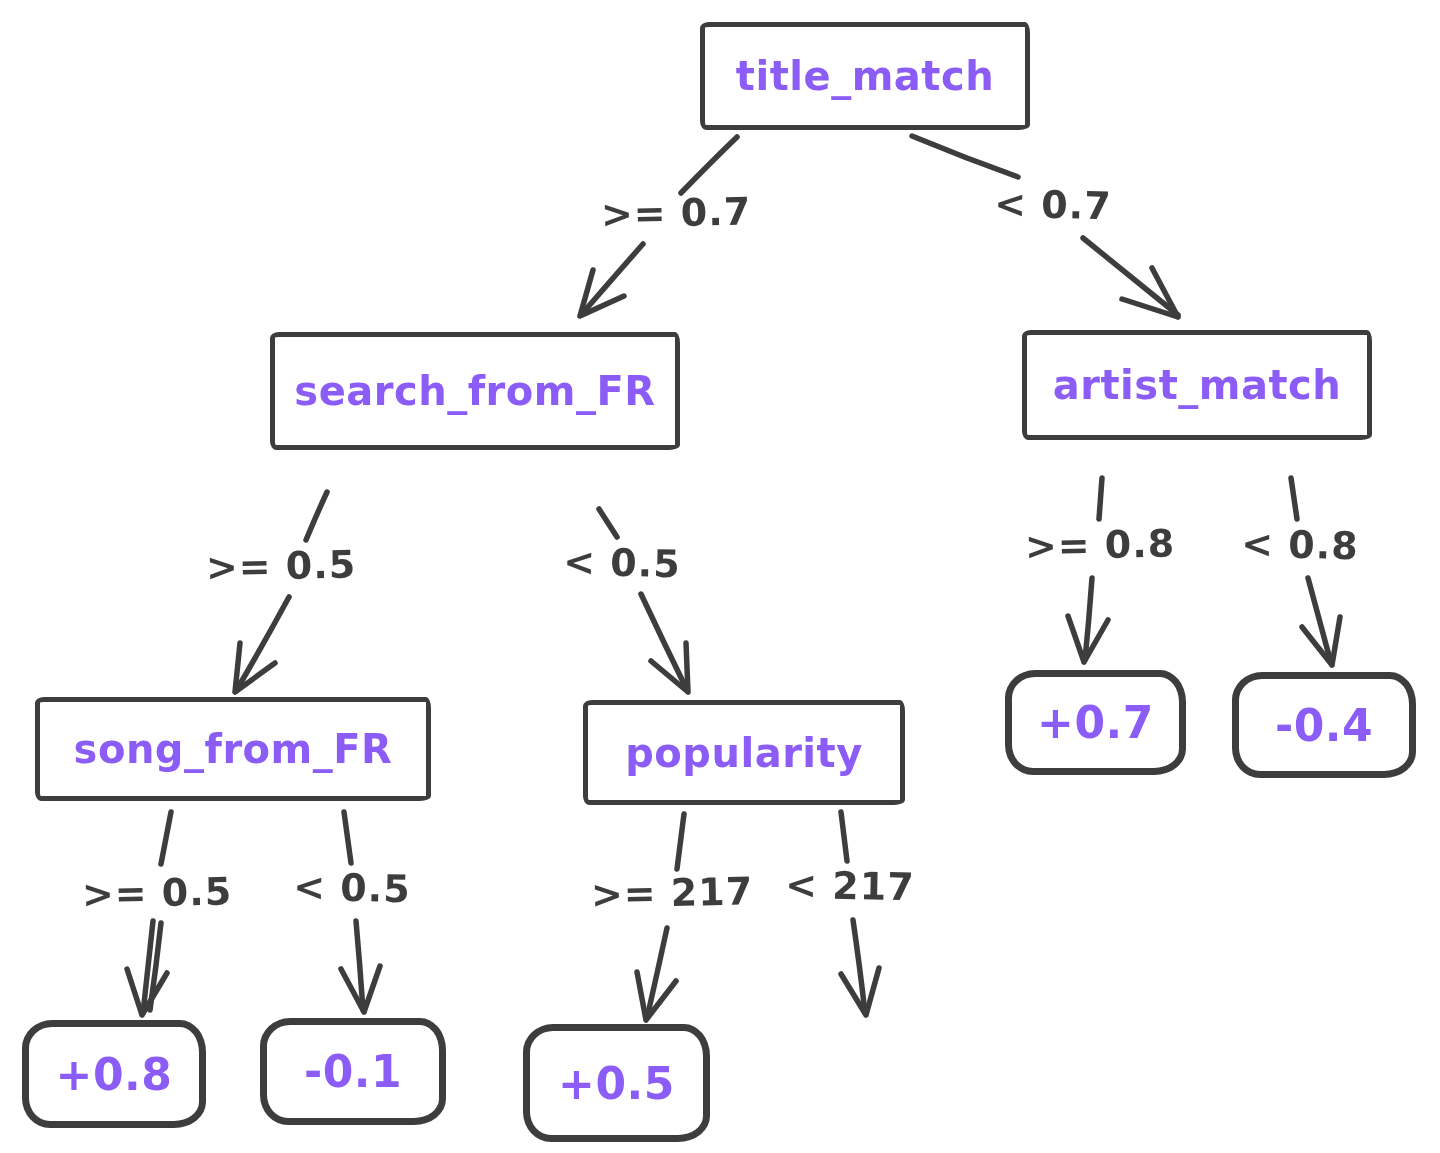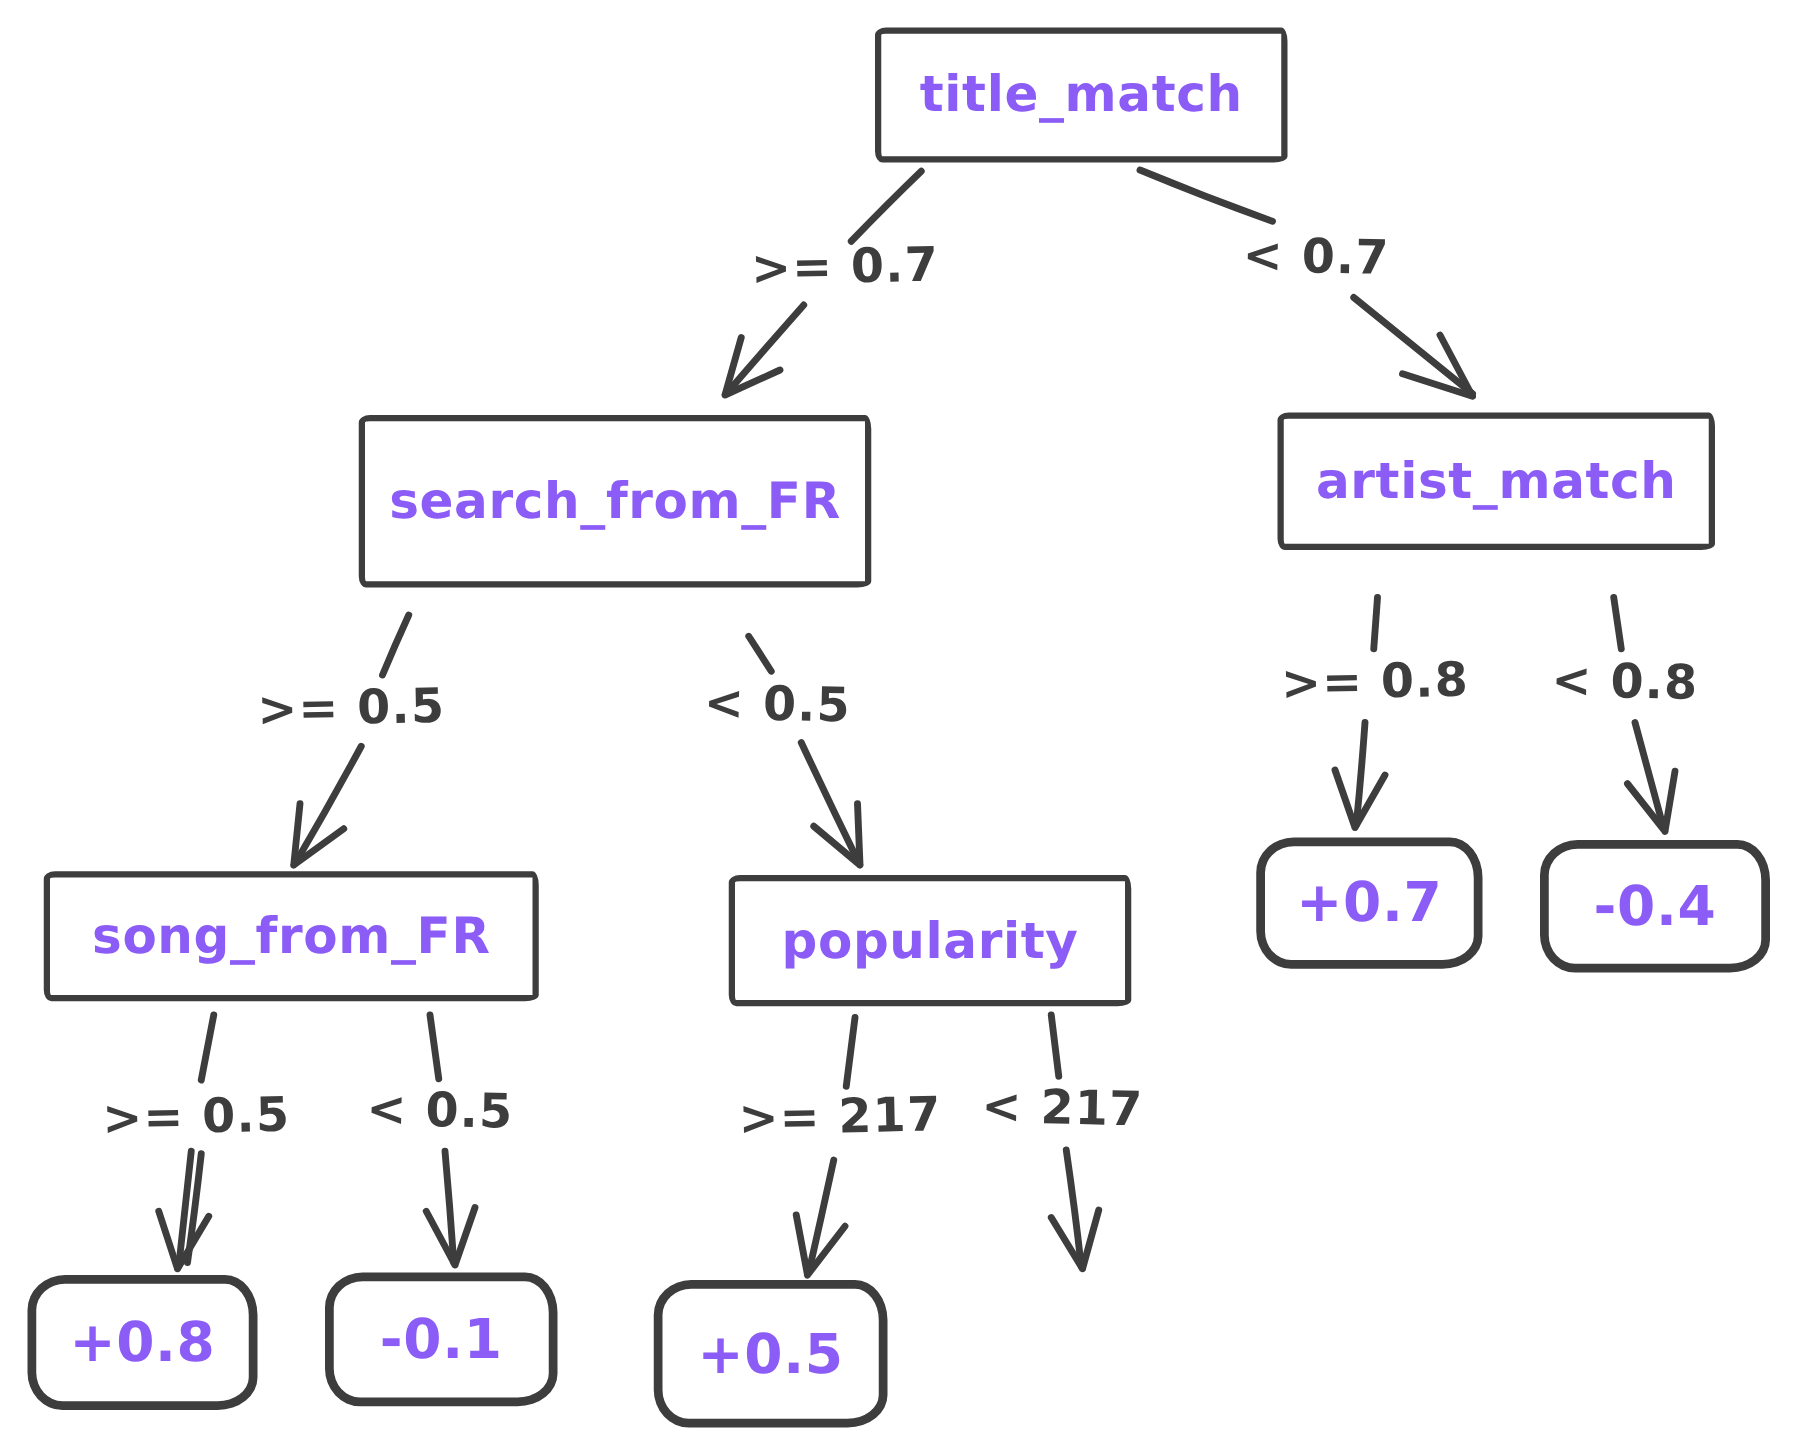--- a/index.html
+++ b/index.html
@@ -122,21 +122,21 @@
 
     <g>
       <path d="M 1291 478 L 1297 519"></path>
       <path d="M 1308 578 Q 1320 622 1331 663" stroke-width="6.5"></path>
       <path d="M 1340 617 L 1332 665 M 1302 627 L 1332 665"></path>
     </g>
   </svg>
 
   <div class="node decision" style="left:700px; top:22px; width:330px; height:108px;">title_match</div>
 
-  <div class="node decision" style="left:287px; top:332px; width:410px; height:138px;">search_from_FR</div>
+  <div class="node decision" style="left:270px; top:332px; width:410px; height:118px;">search_from_FR</div>
 
   <div class="node decision" style="left:1022px; top:330px; width:350px; height:110px;">artist_match</div>
 
   <div class="node decision" style="left:35px; top:697px; width:396px; height:104px;">song_from_FR</div>
 
   <div class="node decision" style="left:583px; top:700px; width:322px; height:105px;">popularity</div>
 
   <div class="node leaf" style="left:22px; top:1020px; width:184px; height:108px;">+0.8</div>
 
   <div class="node leaf" style="left:260px; top:1018px; width:186px; height:107px;">-0.1</div>

